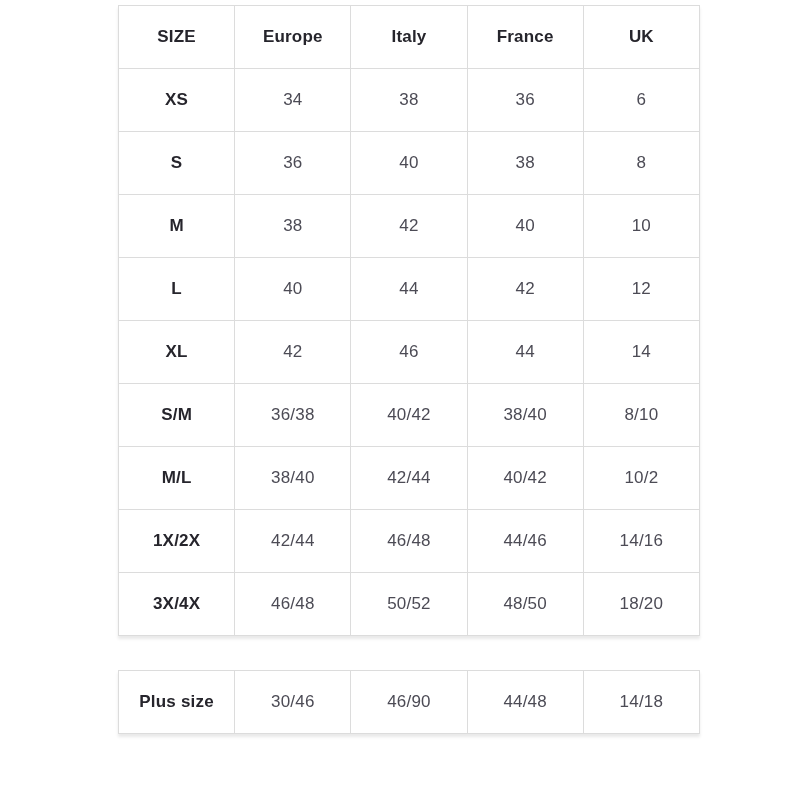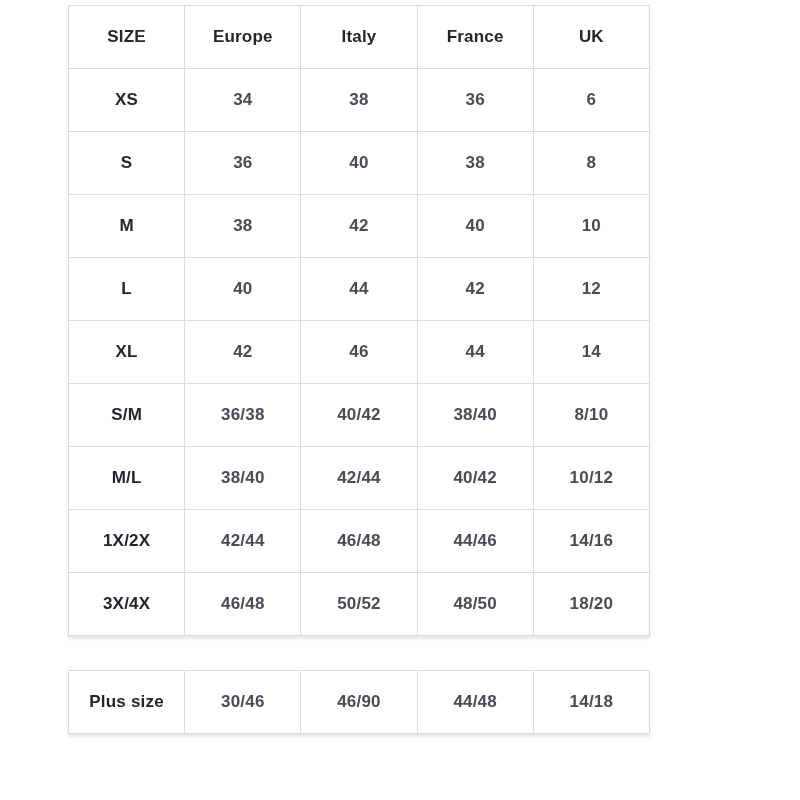--- a/index.html
+++ b/index.html
@@ -7,21 +7,21 @@
     padding: 0;
     background: #ffffff;
     width: 800px;
     height: 800px;
     overflow: hidden;
     font-family: "Liberation Sans", sans-serif;
   }
   .page {
     box-sizing: border-box;
     padding-top: 5px;
-    padding-left: 68px;
+    padding-left: 118px;
     width: 800px;
     border-radius: 10px;
   }
   table.size-table {
     border-collapse: collapse;
     table-layout: fixed;
     width: 582px;
     background: #ffffff;
     box-shadow: 0 3px 3px rgba(0,0,0,0.09);
   }
@@ -34,21 +34,21 @@
     font-size: 17px;
     letter-spacing: 0.2px;
     padding: 0;
     background: #ffffff;
   }
   table.size-table th {
     font-weight: 700;
     color: #26252c;
   }
   table.size-table td {
-    font-weight: 700;
+    font-weight: 400;
     color: #4c4b55;
   }
   table.size-table.first {
     margin-bottom: 34px;
   }
 </style>
 </head>
 <body>
 
 <div class="page">
@@ -104,21 +104,21 @@
           <td>36/38</td>
           <td>40/42</td>
           <td>38/40</td>
           <td>8/10</td>
         </tr>
         <tr>
           <th>M/L</th>
           <td>38/40</td>
           <td>42/44</td>
           <td>40/42</td>
-          <td>10/12</td>
+          <td>10/2</td>
         </tr>
         <tr>
           <th>1X/2X</th>
           <td>42/44</td>
           <td>46/48</td>
           <td>44/46</td>
           <td>14/16</td>
         </tr>
         <tr>
           <th>3X/4X</th>

